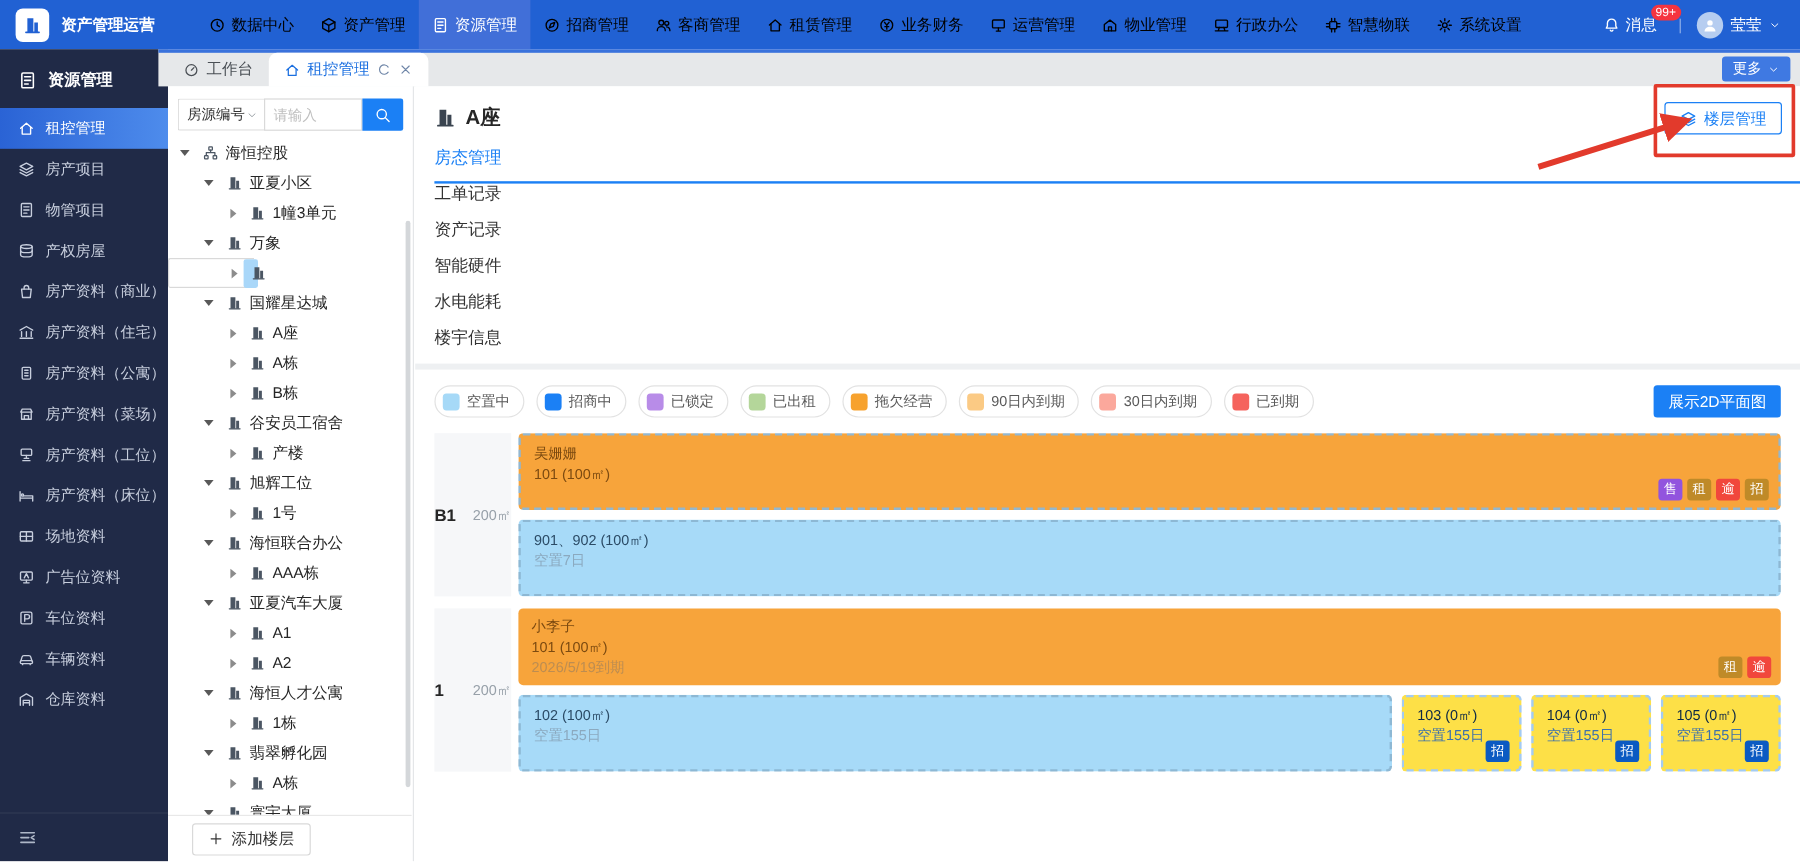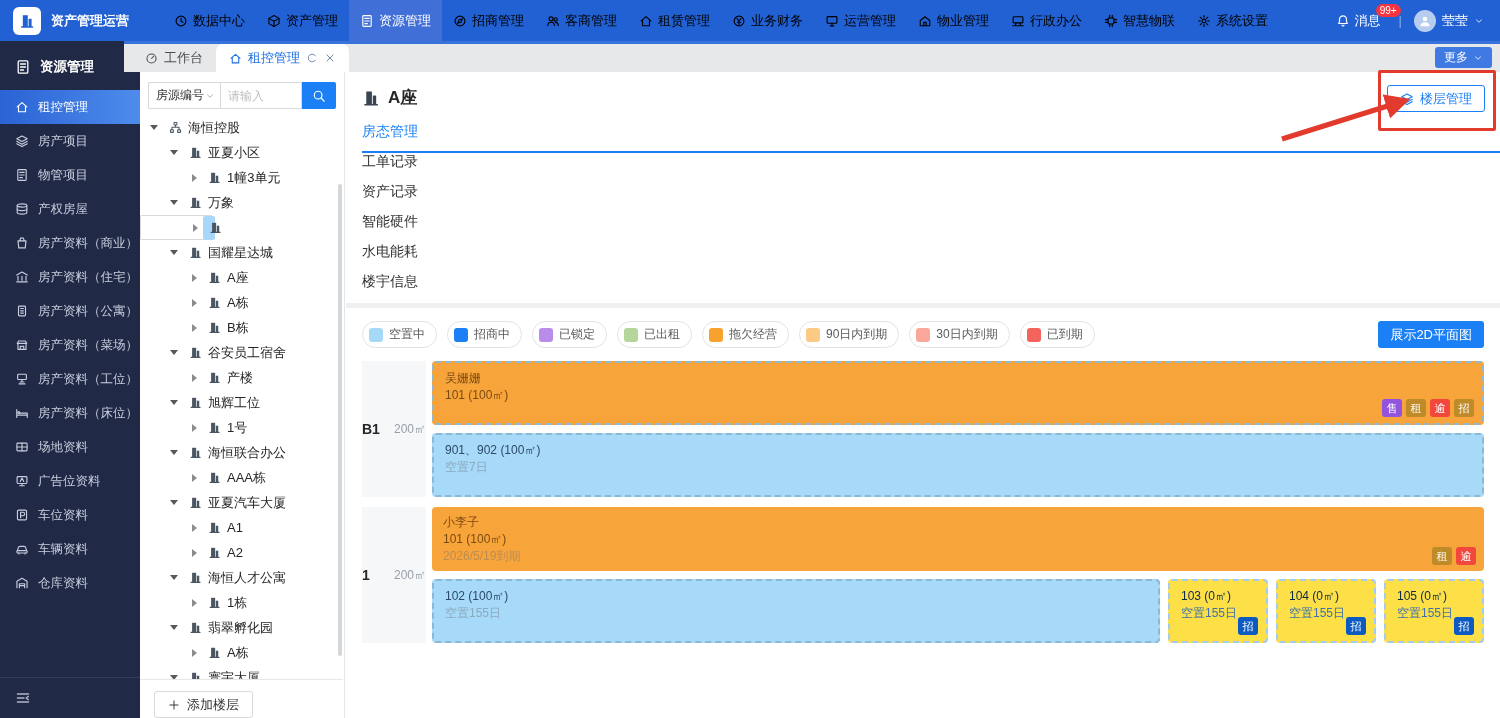--- a/index.html
+++ b/index.html
@@ -25,21 +25,21 @@
   .avatar{width:22px;height:22px;border-radius:50%;background:#b6cdf0;display:flex;align-items:center;justify-content:center;color:#fff;overflow:hidden;}
 
   
   .sidebar{position:absolute;left:0;top:41px;bottom:0;width:140px;background:#202a47;color:#c7cedd;}
   .sb-header{display:flex;align-items:center;gap:9px;color:#fff;font-weight:bold;font-size:13.5px;padding:17px 0 14px 15px;}
   .sb-item{display:flex;align-items:center;gap:9px;height:34px;padding-left:15px;font-size:12.5px;white-space:nowrap;cursor:pointer;color:#c7cedd;}
   .sb-item.active{background:linear-gradient(90deg,#2a63d5,#4e8cec);color:#fff;}
   .sb-footer{position:absolute;bottom:0;left:0;right:0;height:40px;border-top:1px solid rgba(255,255,255,.09);display:flex;align-items:center;padding-left:15px;color:#aeb7c8;}
 
   
-  .tabrow{position:absolute;left:124px;top:41px;right:0;height:31px;background:#e6e8ea;border-top:3px solid #3a72dc;box-sizing:border-box;display:flex;align-items:flex-end;}
+  .tabrow{position:absolute;left:132px;top:41px;right:0;height:31px;background:#e6e8ea;border-top:3px solid #3a72dc;box-sizing:border-box;display:flex;align-items:flex-end;}
   .wtabs{display:flex;height:28px;padding-left:8px;}
   .wtab{display:flex;align-items:center;gap:6px;height:28px;padding:0 13px;font-size:13px;color:#4a4f55;cursor:pointer;border-radius:7px 7px 0 0;}
   .wtab.active{background:#fff;color:#1b6fe0;}
   .wtab .tool{color:#6f86a8;cursor:pointer;}
   .more-btn{margin-left:auto;margin-right:8px;margin-bottom:4px;display:flex;align-items:center;gap:5px;background:#3f79e2;color:#fff;border:none;border-radius:3px;font-size:12px;height:21px;padding:0 9px;cursor:pointer;font-family:inherit;}
 
   
   .treepanel{position:absolute;left:140px;top:72px;bottom:0;width:205px;background:#fff;border-right:1px solid #e4e6e8;box-sizing:border-box;}
   .searchbar{display:flex;margin:10px 8px 6px 8px;height:27px;}
   .sel{display:flex;align-items:center;justify-content:space-between;width:72px;border:1px solid #d9d9d9;border-right:none;border-radius:2px 0 0 2px;padding:0 5px 0 7px;font-size:12px;color:#333;cursor:pointer;box-sizing:border-box;}
@@ -51,21 +51,21 @@
   .tnode{display:flex;align-items:center;height:25px;cursor:pointer;}
   .tnode.lv0{padding-left:10px}.tnode.lv1{padding-left:30px}.tnode.lv2{padding-left:52px}
   .caret{width:0;height:0;margin-right:5px;flex:none;}
   .tnode.open .caret{border-left:4px solid transparent;border-right:4px solid transparent;border-top:5px solid #595959;}
   .tnode.closed .caret{border-top:4px solid transparent;border-bottom:4px solid transparent;border-left:5px solid #8c8c8c;}
   .node-body{display:flex;align-items:center;gap:6px;padding:3px 6px;border-radius:2px;flex:1;margin-right:16px;min-width:0;}
   .node-body .node-ic{color:#4b5663;}
   .nlabel{white-space:nowrap;overflow:hidden;font-size:13px;color:#262626;}
   .tnode.sel .node-body{background:#a9d7f9;}
   .tree-scrollbar{position:absolute;right:2px;top:112px;width:4px;height:472px;background:#d4d7da;border-radius:2px;cursor:pointer;}
-  .tree-footer{position:absolute;bottom:0;left:0;right:1px;height:38px;background:#fff;border-top:1px solid #e8e8e8;display:flex;align-items:flex-end;padding-left:14px;}
+  .tree-footer{position:absolute;bottom:0;left:0;right:1px;height:38px;background:#fff;border-top:1px solid #e8e8e8;display:flex;align-items:center;padding-left:20px;}
   .add-floor{display:flex;align-items:center;gap:7px;background:#fff;border:1px solid #d9d9d9;border-radius:3px;height:27px;padding:0 13px;font-size:13px;color:#333;cursor:pointer;font-family:inherit;}
 
   
   .main{position:absolute;left:346px;top:72px;right:0;bottom:0;background:#fff;}
   .page-header{position:relative;padding:14px 0 0 16px;}
   .ptitle{display:flex;align-items:center;gap:8px;font-size:17px;font-weight:bold;color:#262626;}
   .ptitle svg{color:#3a4450;}
   .floor-manage{position:absolute;right:15px;top:13px;display:flex;align-items:center;gap:6px;background:#fff;border:1px solid #1b80f5;color:#1b80f5;border-radius:3px;height:27px;padding:0 12px;font-size:13px;cursor:pointer;font-family:inherit;}
   .ptabs{display:flex;margin-top:14px;flex-direction:column;}
   .ptab{font-size:14px;color:#333;padding-bottom:10px;cursor:pointer;border-bottom:2px solid transparent;}

